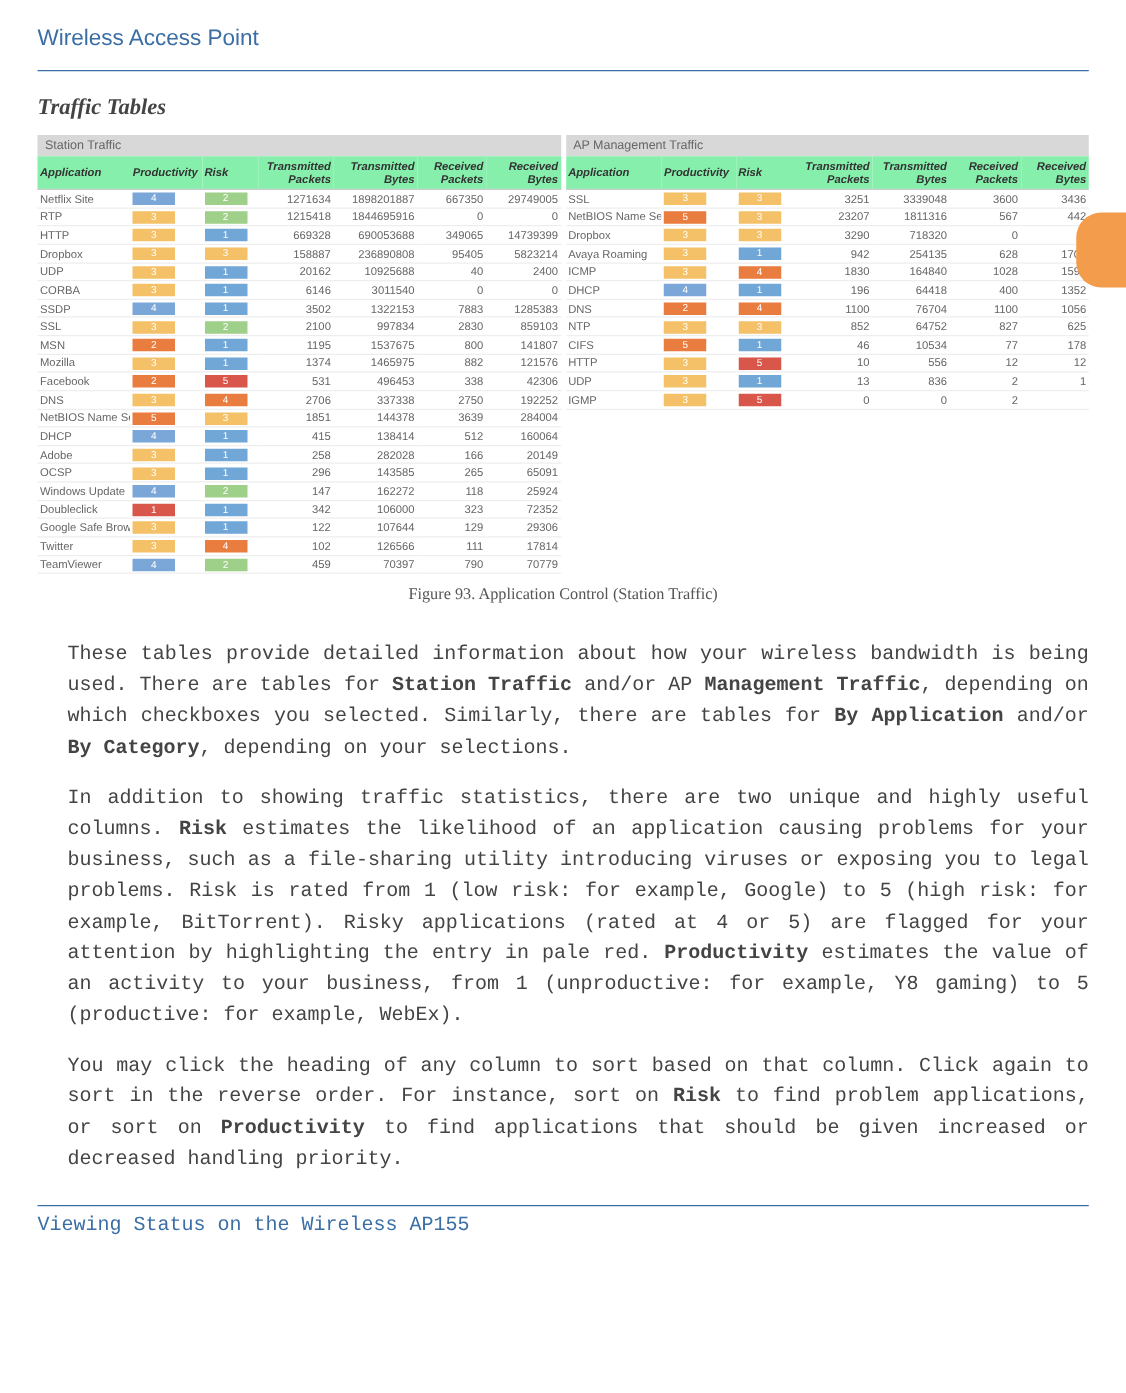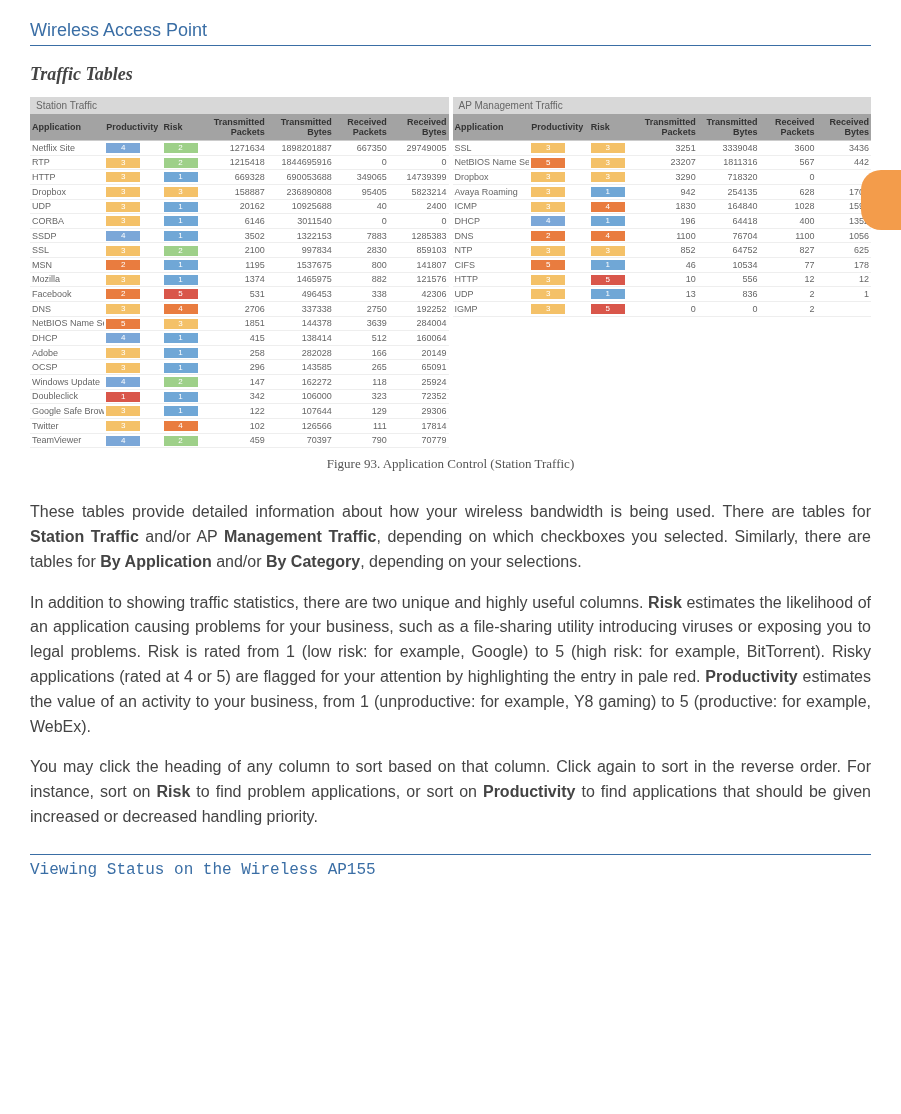--- a/index.html
+++ b/index.html
@@ -9,21 +9,21 @@
     color: #333;
     background: #fff;
     width: 841px;
   }
   .header-title {
     color: #3a6ea5;
     font-size: 18px;
     font-family: Arial, Helvetica, sans-serif;
     font-weight: normal;
     border-bottom: 1px solid #3a6ea5;
-    padding-bottom: 4px;
+    padding-bottom: 15px;
     margin-bottom: 18px;
   }
   .section-title {
     font-style: italic;
     font-weight: bold;
     font-size: 18px;
     color: #444;
     margin-bottom: 12px;
   }
   .thumb-tab {
@@ -65,23 +65,24 @@
   table.traffic {
     border-collapse: collapse;
     width: 100%;
     table-layout: fixed;
   }
   table.traffic th {
     font-size: 9px;
     font-weight: bold;
     padding: 3px 2px;
     color: #333;
-    background: #a3a3a3;
+    background: #86efac;
     border-bottom: 1px solid #ccc;
     text-align: left;
+    font-style: italic;
   }
   table.traffic th.num { text-align: right; }
   table.traffic td {
     font-size: 9px;
     padding: 1.5px 2px;
     color: #666;
     border-bottom: 1px solid #eee;
     overflow: hidden;
     white-space: nowrap;
   }
@@ -107,21 +108,22 @@
   .risk-4 { background: #e97c3f; }
   .risk-3 { background: #f4c168; }
   .risk-2 { background: #9ed089; }
   .risk-1 { background: #70a7d6; }
   .body-text {
     font-size: 16px;
     line-height: 1.55;
     color: #444;
     text-align: justify;
     margin-bottom: 14px;
-    font-family: Liberation Sans, sans-serif;
+    font-family: Liberation Mono, monospace;
+    margin-left: 24px;
   }
   .body-text b { font-weight: bold; }
   .footer {
     border-top: 1px solid #3a6ea5;
     padding-top: 6px;
     display: flex;
     justify-content: flex-start;
     font-family: Liberation Mono, monospace;
     color: #3a6ea5;
     font-size: 16px;

